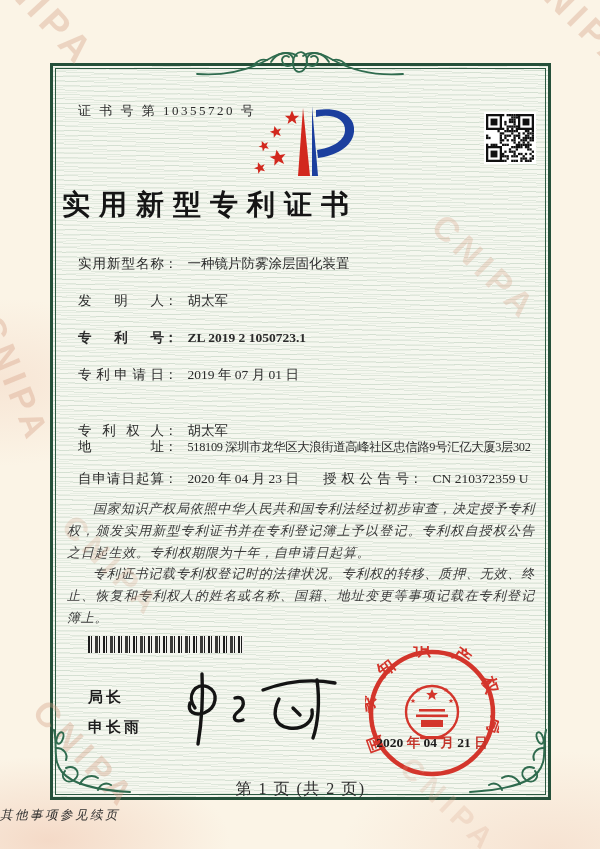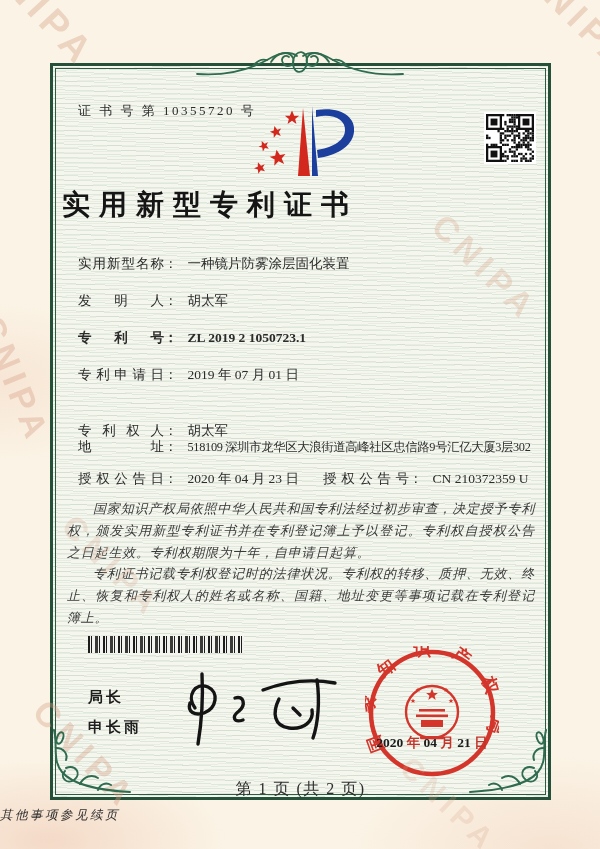--- a/index.html
+++ b/index.html
@@ -275,21 +275,21 @@
       <span class="lbl">专利申请日</span><span>：</span><span class="val">2019 年 07 月 01 日</span>
     </div>
     <div class="row" style="top:336px;margin-top:20px;">
       <span class="lbl">专利权人</span><span>：</span><span class="val">胡太军</span>
     </div>
     <div class="row" style="top:372px;">
       <span class="lbl">地址</span><span>：</span><span class="val val-addr">518109 深圳市龙华区大浪街道高峰社区忠信路9号汇亿大厦3层302</span>
     </div>
 
     <div class="grant-pair" style="left:25px;top:404px;">
-      <span class="lbl">授权公告日</span><span>：</span><span class="val">2020 年 04 月 23 日</span>
+      <span class="lbl">自申请日起算</span><span>：</span><span class="val">2020 年 04 月 23 日</span>
     </div>
     <div class="grant-pair" style="left:258px;top:404px;margin-left:12px;">
       <span class="lbl">授权公告号</span><span>：</span><span class="val">CN 210372359 U</span>
     </div>
 
     <div class="paras">
       <p>国家知识产权局依照中华人民共和国专利法经过初步审查，决定授予专利权，颁发实用新型专利证书并在专利登记簿上予以登记。专利权自授权公告之日起生效。专利权期限为十年，自申请日起算。</p>
       <p>专利证书记载专利权登记时的法律状况。专利权的转移、质押、无效、终止、恢复和专利权人的姓名或名称、国籍、地址变更等事项记载在专利登记簿上。</p>
     </div>
 

